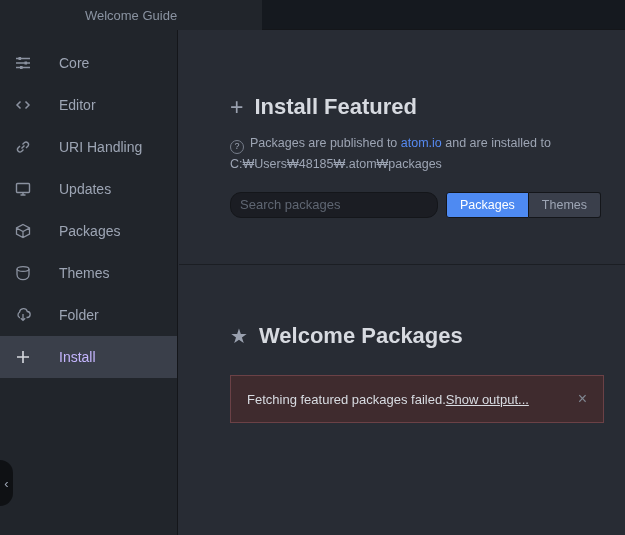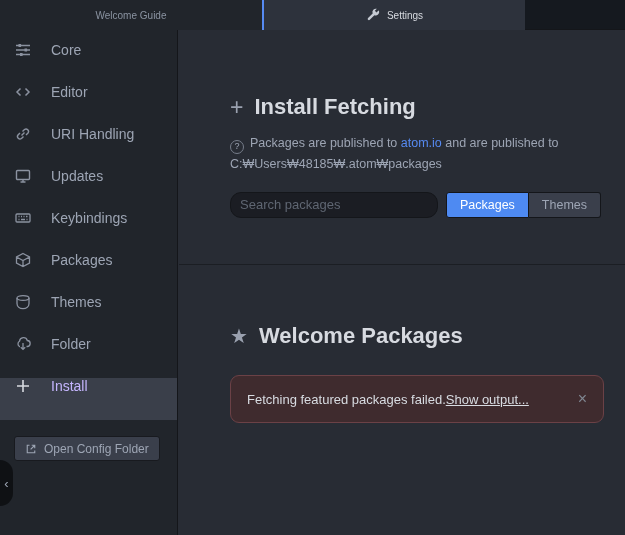--- a/index.html
+++ b/index.html
@@ -12,34 +12,34 @@
   }
   .app { position:relative; width:625px; height:535px; }
 
   
   .tabbar {
     position:absolute; top:0; left:0; right:0; height:30px;
     background:#15191f; display:flex; border-bottom:1px solid #14161a;
   }
   .tab {
     height:30px; display:flex; align-items:center; justify-content:center;
-    gap:7px; font-size:10px; cursor:pointer;
+    gap:7px; font-size:13px; cursor:pointer;
   }
   .tab-welcome { width:262px; background:#21252b; color:#8a93a1; }
   .tab-settings { width:263px; background:#2d323c; color:#d7dae0; border-left:2px solid #568af2; }
   .tab-icon { width:14px; height:14px; color:#c5cad3; }
 
   
   .sidebar {
     position:absolute; top:30px; left:0; width:178px; bottom:0;
     background:#21252b; border-right:1px solid #14161a;
   }
   .nav { padding-top:12px; }
   .nav-item {
-    height:42px; display:flex; gap:20px;
+    height:42px; display:flex; align-items:center; gap:28px;
     padding:0 15px; font-size:14px; color:#9da5b4; cursor:pointer;
   }
   .nav-item.active { background:#3a3f4a; color:#c4b5fd; }
   .nav-icon { width:16px; height:16px; flex:none; color:#8b92a0; }
   .nav-item.active .nav-icon { color:#d7dae0; }
 
   .config-btn {
     margin:16px 0 0 14px; height:25px; display:inline-flex; align-items:center;
     gap:7px; padding:0 10px; background:#3a3f4b; border:1px solid #181a1f;
     border-radius:3px; font-size:12px; color:#9da5b4; cursor:pointer;
@@ -87,41 +87,35 @@
   .filter-btn.first { border-radius:3px 0 0 3px; }
   .filter-btn.last { border-radius:0 3px 3px 0; border-left:0; }
   .filter-btn.active { background:#4e8af2; color:#ffffff; }
 
   .section-featured { border-top:1px solid #1b1e23; padding:58px 24px 0 51px; }
   .featured-title-glyph { color:#9aa1af; font-weight:400; font-size:20px; line-height:1; }
 
   .error-box {
     margin-top:26px; width:374px; height:48px; display:flex; align-items:center;
     padding:0 16px; background:#3f2b2e; border:1px solid #6b4146;
-    border-radius:9px; color:#d8dce2; font-size:13px;
+    border-radius:0; color:#d8dce2; font-size:13px;
   }
   .error-link { color:#d8dce2; text-decoration:underline; cursor:pointer; }
   .error-close {
     margin-left:auto; color:#808792; font-size:16px; line-height:1; cursor:pointer;
   }
 </style>
 </head>
 <body>
 
 <div class="app">
 
   <div class="tabbar">
     <div class="tab tab-welcome">
       <span>Welcome Guide</span>
-    </div>
-    <div class="tab tab-settings">
-      <svg class="tab-icon" viewBox="0 0 24 24">
-        <path fill="currentColor" d="M22.4 5.2a6 6 0 0 1-8 7.2l-7.9 7.9a2.1 2.1 0 1 1-3-3l7.9-7.9a6 6 0 0 1 7.2-8l-3.4 3.4 2.8 2.8 3.4-3.4z"></path>
-      </svg>
-      <span>Settings</span>
     </div>
   </div>
 
   <div class="sidebar">
     <div class="nav">
 
       <div class="nav-item">
         <svg class="nav-icon" viewBox="0 0 16 16">
           <path d="M1 3.5h14M1 8h14M1 12.5h14" stroke="currentColor" stroke-width="1.4" fill="none"></path>
           <rect x="3.5" y="2" width="2.6" height="3" fill="currentColor"></rect>
@@ -146,27 +140,20 @@
       </div>
 
       <div class="nav-item">
         <svg class="nav-icon" viewBox="0 0 16 16">
           <rect x="1.5" y="2.5" width="13" height="9" rx="1" fill="none" stroke="currentColor" stroke-width="1.4"></rect>
           <path d="M5.5 14h5M8 11.5V14" stroke="currentColor" stroke-width="1.4" fill="none"></path>
         </svg>
         <span>Updates</span>
       </div>
 
-      <div class="nav-item">
-        <svg class="nav-icon" viewBox="0 0 16 16">
-          <rect x="1" y="4" width="14" height="8" rx="1" fill="none" stroke="currentColor" stroke-width="1.3"></rect>
-          <path d="M3.5 6.5h1M6 6.5h1M8.5 6.5h1M11 6.5h1.5M3.5 9.5h1M6 9.5h4M11.5 9.5h1" stroke="currentColor" stroke-width="1.3" fill="none"></path>
-        </svg>
-        <span>Keybindings</span>
-      </div>
 
       <div class="nav-item">
         <svg class="nav-icon" viewBox="0 0 16 16">
           <path d="M8 1.5L14.5 5v6L8 14.5 1.5 11V5L8 1.5zM1.5 5L8 8.5 14.5 5M8 8.5v6" fill="none" stroke="currentColor" stroke-width="1.3"></path>
         </svg>
         <span>Packages</span>
       </div>
 
       <div class="nav-item">
         <svg class="nav-icon" viewBox="0 0 16 16">
@@ -186,44 +173,38 @@
 
       <div class="nav-item active">
         <svg class="nav-icon" viewBox="0 0 16 16">
           <path d="M8 2v12M2 8h12" stroke="currentColor" stroke-width="1.6" fill="none"></path>
         </svg>
         <span>Install</span>
       </div>
 
     </div>
 
-    <div class="config-btn">
-      <svg viewBox="0 0 16 16">
-        <path d="M6 3H3v10h10v-3M9 3h4v4M13 3L7.5 8.5" fill="none" stroke="currentColor" stroke-width="1.5"></path>
-      </svg>
-      <span>Open Config Folder</span>
-    </div>
   </div>
 
   <div class="collapse-handle">
     <span>‹</span>
   </div>
 
   <div class="main">
 
     <div class="section-install">
       <h1 class="section-title">
         <span class="title-glyph">+</span>
-        <span>Install Fetching</span>
+        <span>Install Featured</span>
       </h1>
 
       <p class="desc">
         <span class="help-badge">
             <span>?</span>
-          </span><span>Packages are published to </span><a class="link">atom.io</a><span> and are published to</span><br>
+          </span><span>Packages are published to </span><a class="link">atom.io</a><span> and are installed to</span><br>
         <span>C:₩Users₩48185₩.atom₩packages</span>
       </p>
 
       <div class="search-row">
         <input class="search-input" type="text" placeholder="Search packages" style="">
         <div class="btn-group">
           <button class="filter-btn first active">Packages</button>
           <button class="filter-btn last">Themes</button>
         </div>
       </div>

